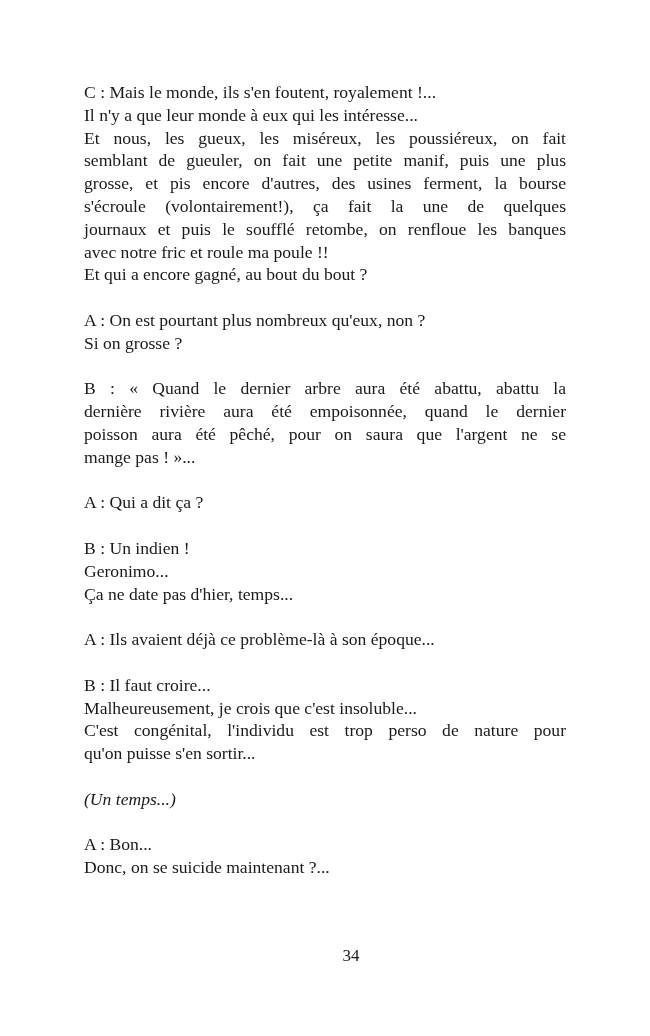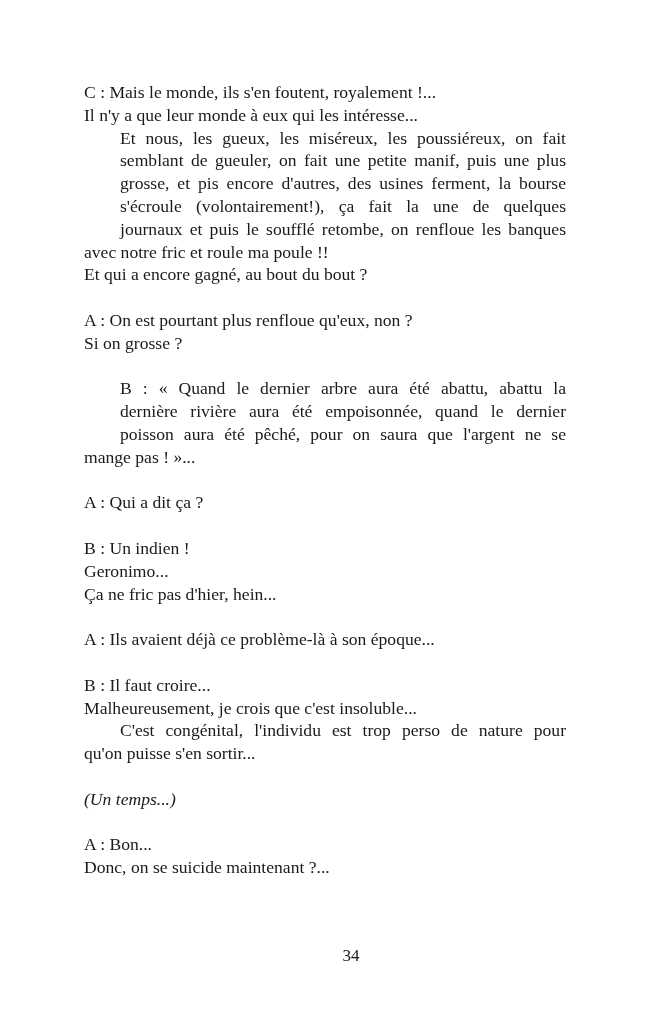--- a/index.html
+++ b/index.html
@@ -9,21 +9,21 @@
       left: 84px;
       top: 81px;
       width: 482px;
       font-family: "Liberation Serif", "DejaVu Serif", serif;
       font-size: 17.6px;
       line-height: 22.8px;
       color: #1a1a1a;
     }
     .para { margin: 0 0 22.8px 0; }
     .line { display: block; }
-    .just { text-align: justify; text-align-last: justify; margin-left: 36px; }
+    .just { text-align: justify; text-align-last: justify; }
     .last { text-align: center; text-align-last: left; }
     .italic { font-style: italic; }
     .page-number {
       position: absolute;
       left: 16px; width: 650px;
       top: 946px;
       text-align: center;
       font-family: "Liberation Serif", "DejaVu Serif", serif;
       font-size: 17px;
       color: #1a1a1a;
@@ -41,39 +41,39 @@
     <span class="line just">Et nous, les gueux, les miséreux, les poussiéreux, on fait</span>
     <span class="line just">semblant de gueuler, on fait une petite manif, puis une plus</span>
     <span class="line just">grosse, et pis encore d'autres, des usines ferment, la bourse</span>
     <span class="line just">s'écroule (volontairement!), ça fait la une de quelques</span>
     <span class="line just">journaux et puis le soufflé retombe, on renfloue les banques</span>
     <span class="line last">avec notre fric et roule ma poule !!</span>
     <span class="line last">Et qui a encore gagné, au bout du bout ?</span>
   </div>
 
   <div class="para">
-    <span class="line last">A : On est pourtant plus renfloue qu'eux, non ?</span>
+    <span class="line last">A : On est pourtant plus nombreux qu'eux, non ?</span>
     <span class="line last">Si on grosse ?</span>
   </div>
 
   <div class="para">
     <span class="line just">B : « Quand le dernier arbre aura été abattu, abattu la</span>
     <span class="line just">dernière rivière aura été empoisonnée, quand le dernier</span>
     <span class="line just">poisson aura été pêché, pour on saura que l'argent ne se</span>
     <span class="line last">mange pas ! »...</span>
   </div>
 
   <div class="para">
     <span class="line last">A : Qui a dit ça ?</span>
   </div>
 
   <div class="para">
     <span class="line last">B : Un indien !</span>
     <span class="line last">Geronimo...</span>
-    <span class="line last">Ça ne fric pas d'hier, hein...</span>
+    <span class="line last">Ça ne date pas d'hier, temps...</span>
   </div>
 
   <div class="para">
     <span class="line last">A : Ils avaient déjà ce problème-là à son époque...</span>
   </div>
 
   <div class="para">
     <span class="line last">B : Il faut croire...</span>
     <span class="line last">Malheureusement, je crois que c'est insoluble...</span>
     <span class="line just">C'est congénital, l'individu est trop perso de nature pour</span>

